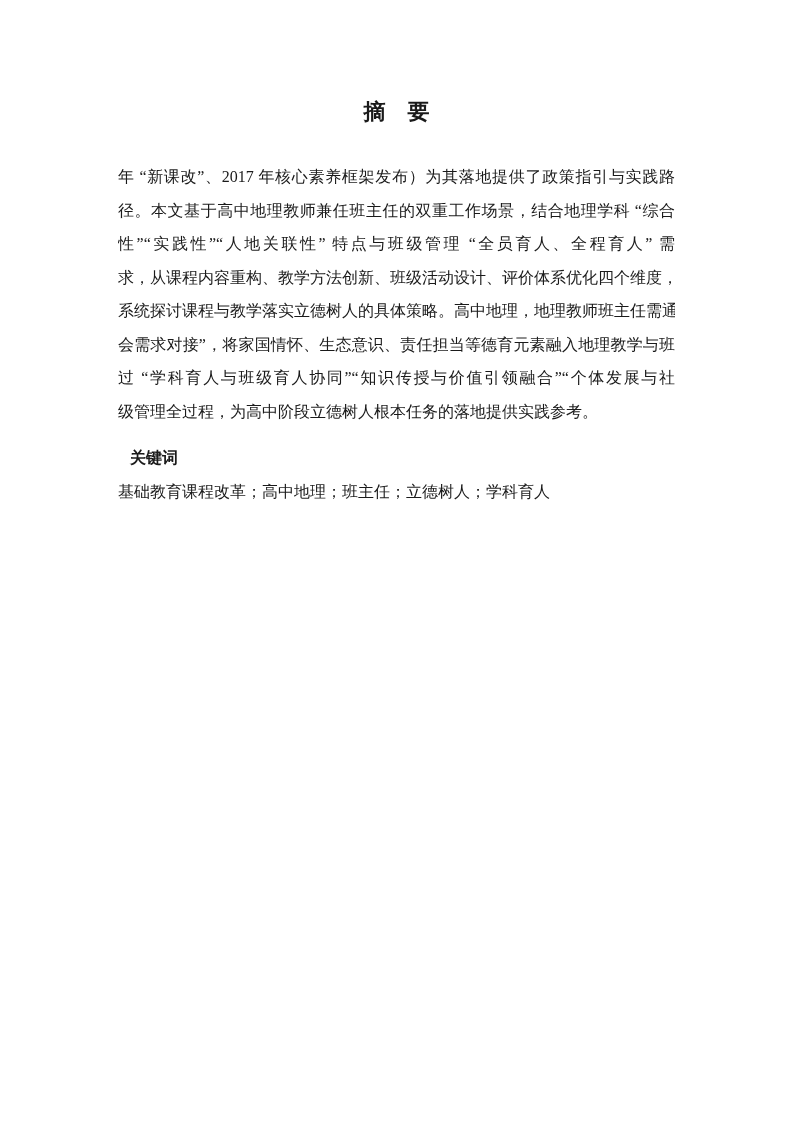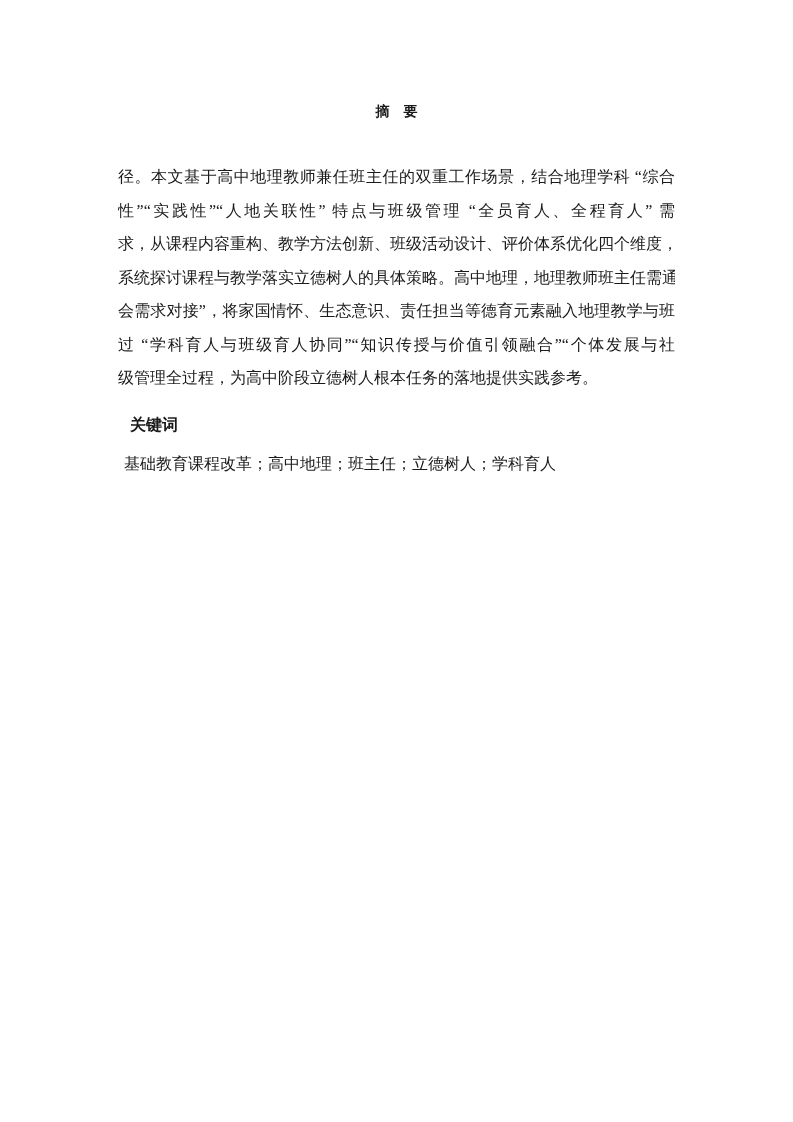--- a/index.html
+++ b/index.html
@@ -14,21 +14,21 @@
     background: #ffffff;
     box-sizing: border-box;
     padding: 0 118px;
     overflow: hidden;
     font-family: "Liberation Serif", "DejaVu Serif", serif;
     color: #1a1a1a;
   }
   .doc-title {
     margin: 0;
     padding-top: 98px;
-    font-size: 14px;
+    font-size: 22px;
     line-height: 28px;
     font-weight: bold;
     text-align: center;
     letter-spacing: 0;
   }
   .abstract {
     margin-top: 34px;
     font-size: 16px;
   }
   .abs-line {
@@ -46,33 +46,34 @@
     text-align: left;
     text-align-last: left;
   }
   .kw-heading {
     margin: 13px 0 0 12px;
     font-size: 16px;
     line-height: 33.5px;
     font-weight: bold;
   }
   .kw-line {
-    margin: 6px;
+    margin: 0;
     font-size: 16px;
     line-height: 33.5px;
   }
 </style>
 </head>
 <body>
 
 <div class="page">
 
   <h1 class="doc-title">摘　要</h1>
 
   <div class="abstract">
+    <div class="abs-line">年 “新课改”、2017 年核心素养框架发布）为其落地提供了政策指引与实践路</div>
     <div class="abs-line">径。本文基于高中地理教师兼任班主任的双重工作场景，结合地理学科 “综合</div>
     <div class="abs-line">性”“实践性”“人地关联性” 特点与班级管理 “全员育人、全程育人” 需</div>
     <div class="abs-line">求，从课程内容重构、教学方法创新、班级活动设计、评价体系优化四个维度，</div>
     <div class="abs-line">系统探讨课程与教学落实立德树人的具体策略。高中地理，地理教师班主任需通</div>
     <div class="abs-line">会需求对接”，将家国情怀、生态意识、责任担当等德育元素融入地理教学与班</div>
     <div class="abs-line">过 “学科育人与班级育人协同”“知识传授与价值引领融合”“个体发展与社</div>
     <div class="abs-line last">级管理全过程，为高中阶段立德树人根本任务的落地提供实践参考。</div>
   </div>
 
   <h2 class="kw-heading">关键词</h2>

